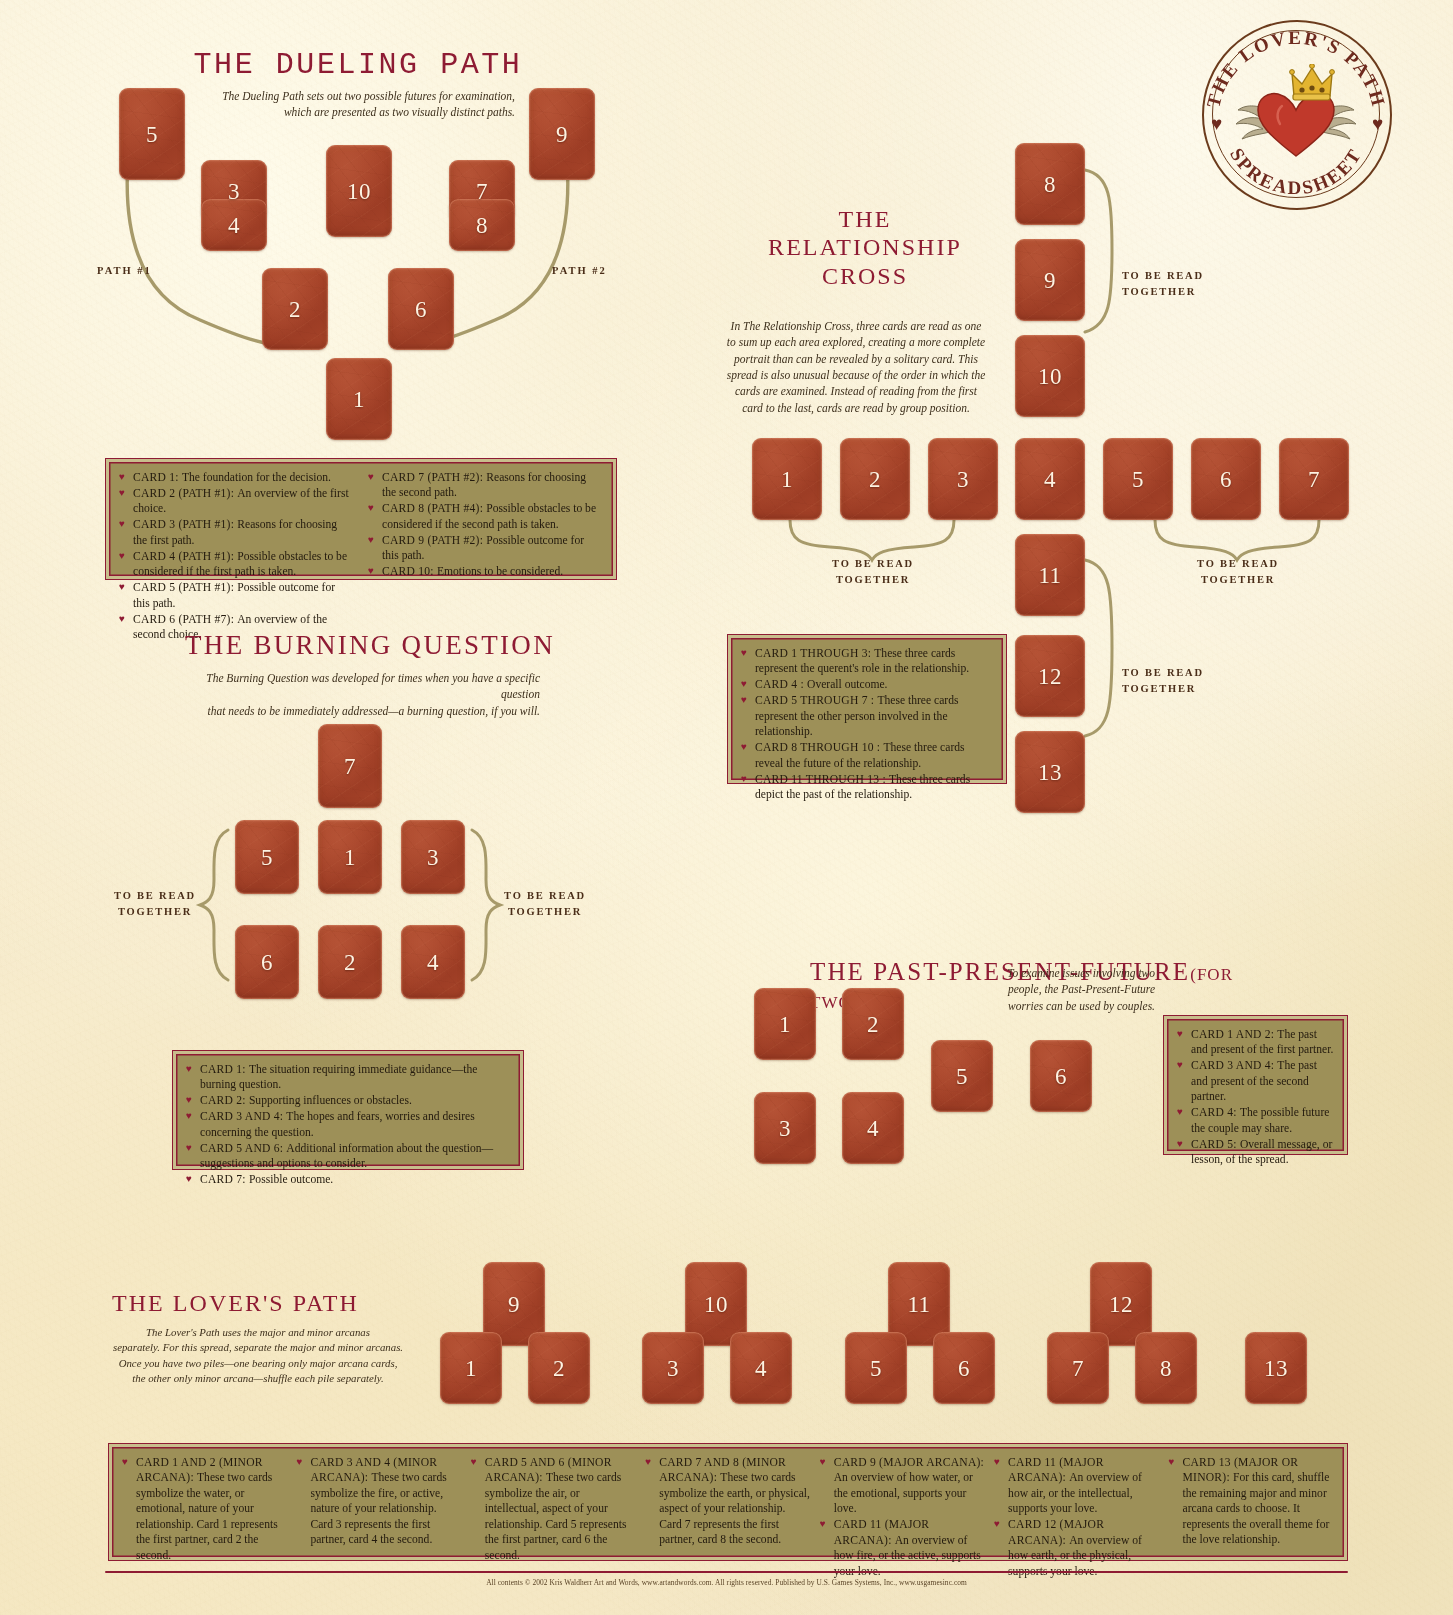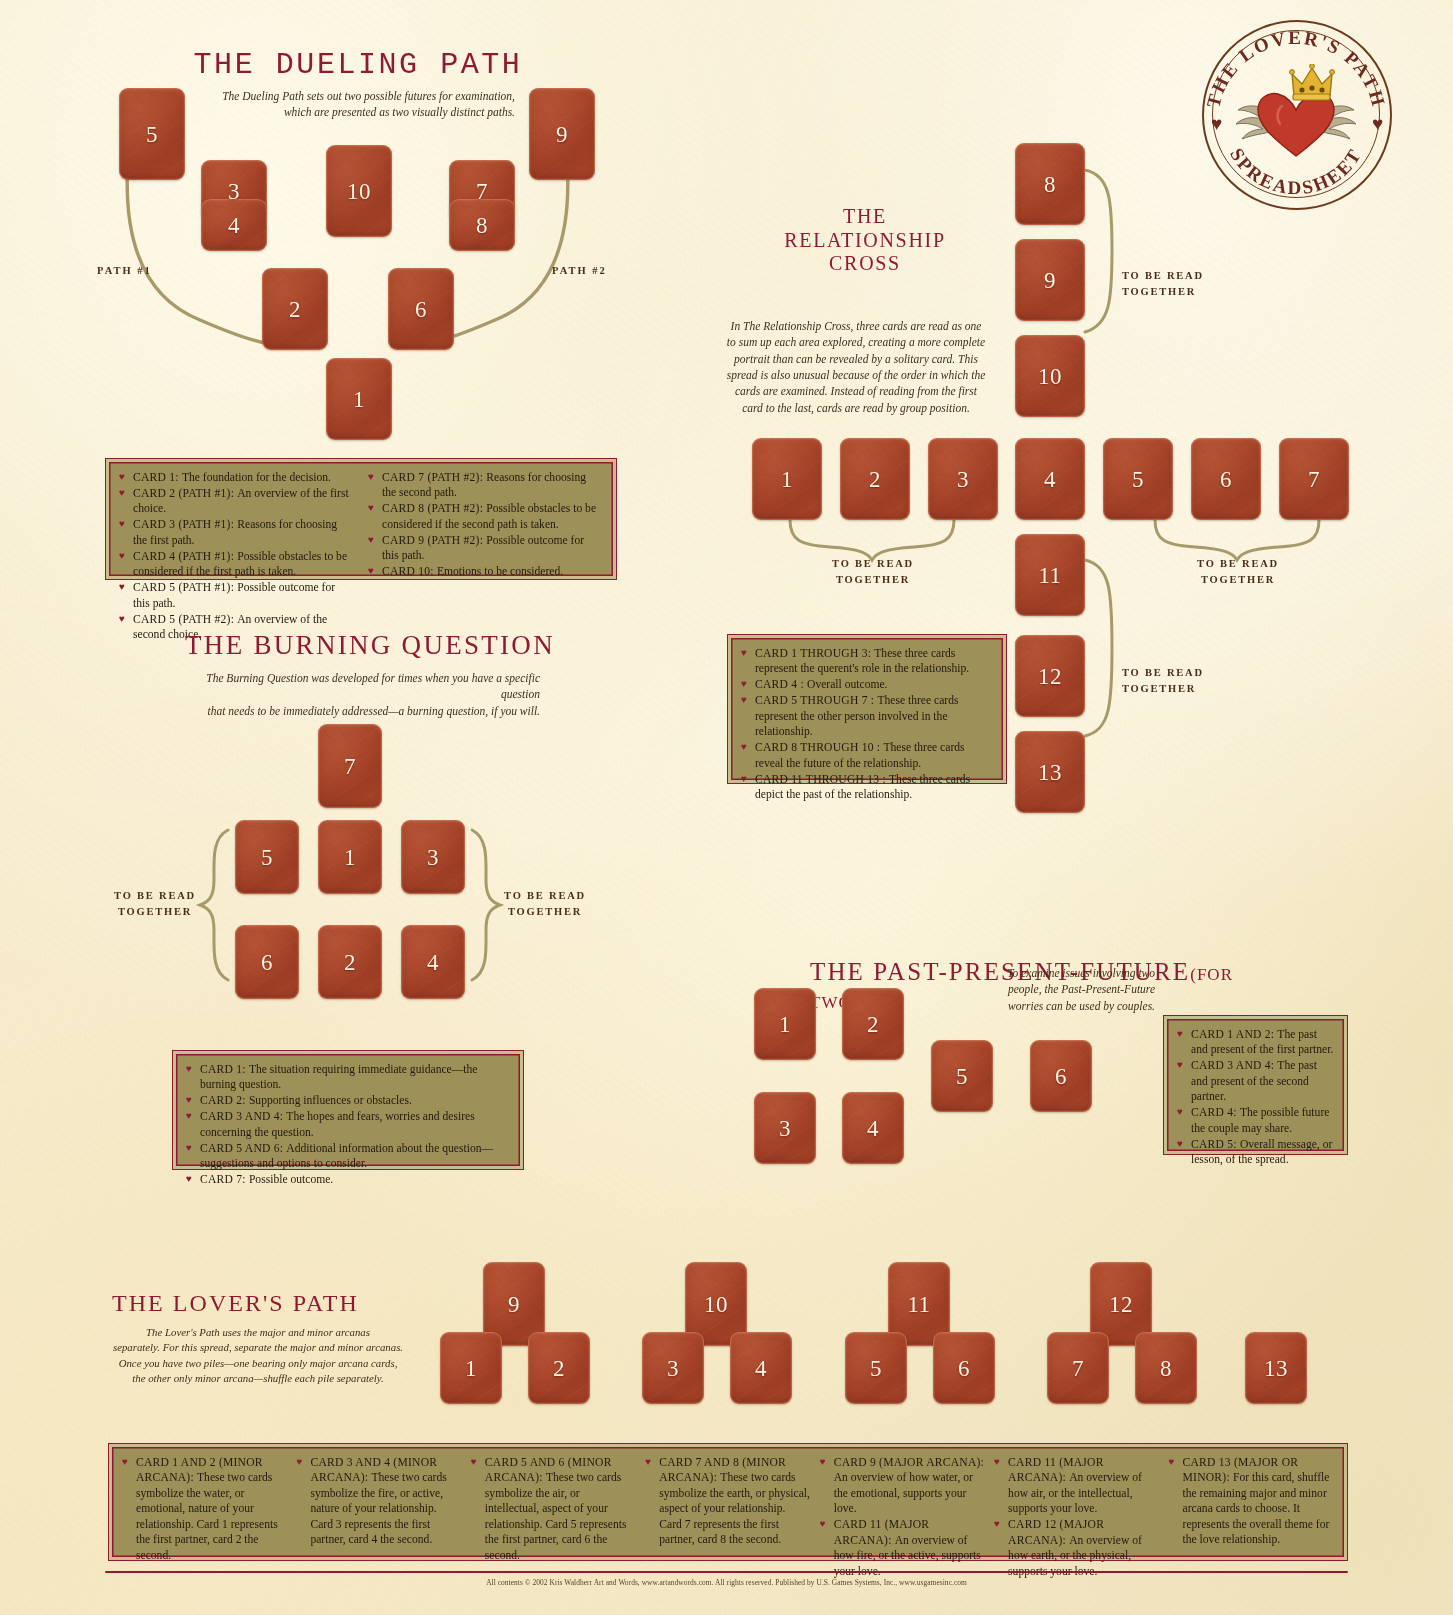--- a/index.html
+++ b/index.html
@@ -265,35 +265,35 @@
 
 <div class="legend" style="left:105px;top:458px;width:512px;height:122px;">
   <div class="cols">
     <div class="col">
         <ul>
           <li><span class="hb">♥</span><span class="lbl">CARD 1: </span>The foundation for the decision.</li>
           <li><span class="hb">♥</span><span class="lbl">CARD 2 (PATH #1): </span>An overview of the first choice.</li>
           <li><span class="hb">♥</span><span class="lbl">CARD 3 (PATH #1): </span>Reasons for choosing the first path.</li>
           <li><span class="hb">♥</span><span class="lbl">CARD 4 (PATH #1): </span>Possible obstacles to be considered if the first path is taken.</li>
           <li><span class="hb">♥</span><span class="lbl">CARD 5 (PATH #1): </span>Possible outcome for this path.</li>
-          <li><span class="hb">♥</span><span class="lbl">CARD 5 (PATH #2): </span>An overview of the second choice.</li>
+          <li><span class="hb">♥</span><span class="lbl">CARD 6 (PATH #7): </span>An overview of the second choice.</li>
         </ul>
       </div>
     <div class="col">
         <ul>
           <li><span class="hb">♥</span><span class="lbl">CARD 7 (PATH #2): </span>Reasons for choosing the second path.</li>
-          <li><span class="hb">♥</span><span class="lbl">CARD 8 (PATH #2): </span>Possible obstacles to be considered if the second path is taken.</li>
+          <li><span class="hb">♥</span><span class="lbl">CARD 8 (PATH #4): </span>Possible obstacles to be considered if the second path is taken.</li>
           <li><span class="hb">♥</span><span class="lbl">CARD 9 (PATH #2): </span>Possible outcome for this path.</li>
           <li><span class="hb">♥</span><span class="lbl">CARD 10: </span>Emotions to be considered.</li>
         </ul>
       </div>
   </div>
 </div>
 
-<div class="spread-title" style="left: 740px; top: 205px; width: 250px; font-size: 20px; line-height: 1.18; white-space: pre-line; font-family: Liberation Serif, serif;">THE
+<div class="spread-title" style="left: 740px; top: 205px; width: 250px; font-size: 24px; line-height: 1.18; white-space: pre-line; font-family: Liberation Serif, serif;">THE
 RELATIONSHIP
 CROSS</div>
 <div class="spread-sub" style="left: 725px; top: 318px; width: 262px; text-align: center; white-space: pre-line;">In The Relationship Cross, three cards are read as one to sum up each area explored, creating a more complete portrait than can be revealed by a solitary card. This spread is also unusual because of the order in which the cards are examined. Instead of reading from the first card to the last, cards are read by group position.</div>
 
 <div class="readlabel" style="left: 1122px; top: 268px; width: 160px; text-align: left; white-space: pre-line;">TO BE READ
 TOGETHER</div>
 <div class="readlabel" style="left: 792px; top: 556px; width: 162px; white-space: pre-line;">TO BE READ
 TOGETHER</div>
 <div class="readlabel" style="left: 1157px; top: 556px; width: 162px; white-space: pre-line;">TO BE READ
 TOGETHER</div>

